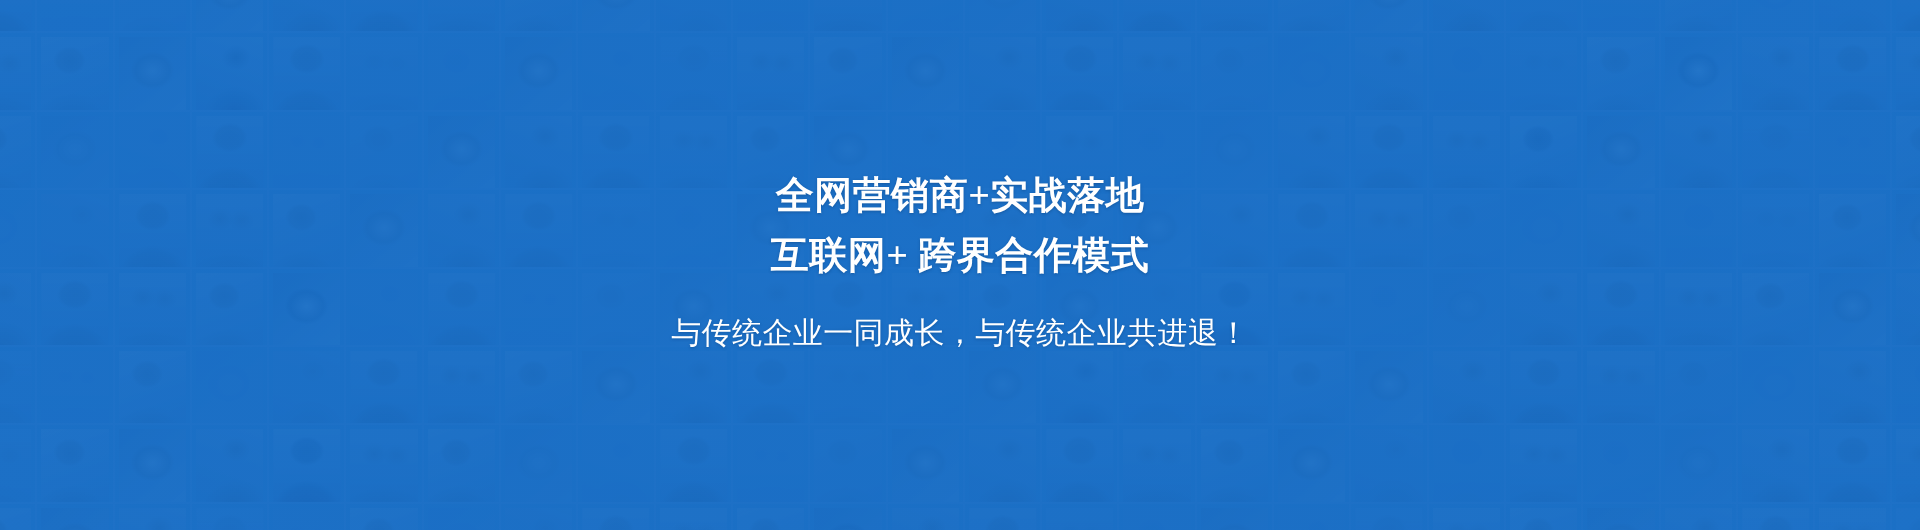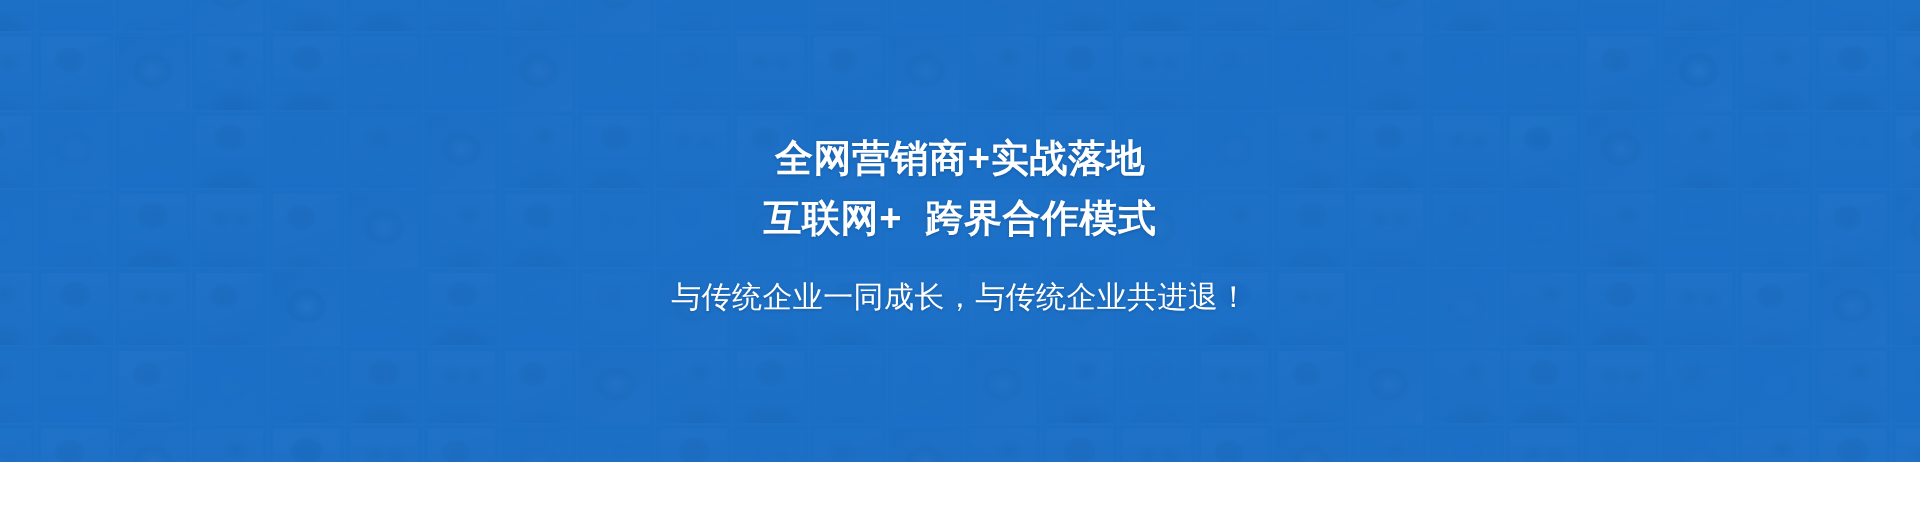--- a/index.html
+++ b/index.html
@@ -5,24 +5,24 @@
 <style>
   html, body {
     margin: 0;
     padding: 0;
     background: #ffffff;
   }
 
   #banner {
     position: relative;
     width: 1920px;
-    height: 462px;
+    height: 530px;
     overflow: hidden;
     background-color: #4c1d95;
-    font-family: Liberation Mono, monospace;
+    font-family: Liberation Serif, serif;
     -webkit-font-smoothing: antialiased;
   }
 
   
 
   #collage {
     position: absolute;
     inset: 0;
     overflow: hidden;
   }

